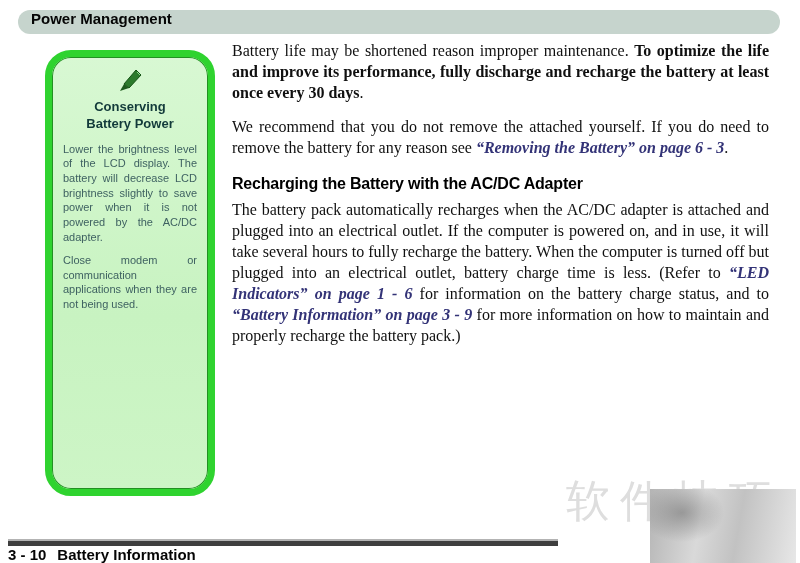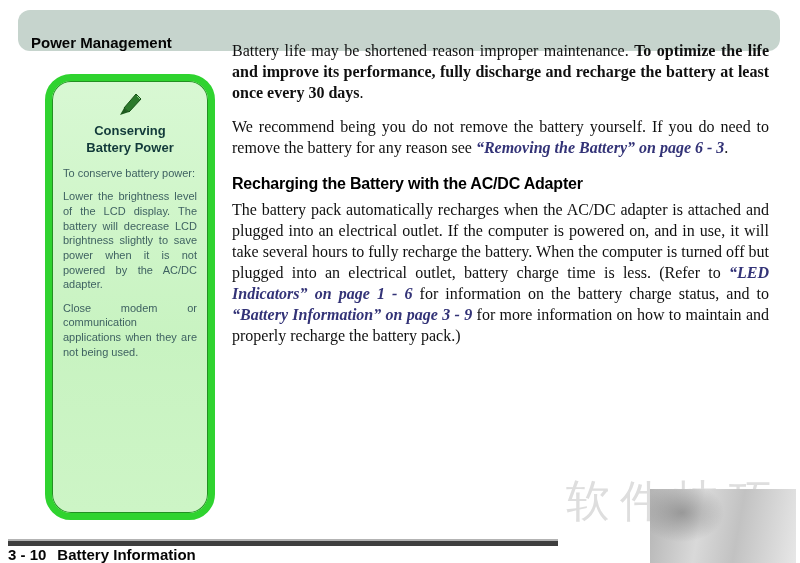--- a/index.html
+++ b/index.html
@@ -3,29 +3,29 @@
 <meta charset="utf-8">
 <style>
   html,body { margin:0; padding:0; background:#ffffff; }
   #page {
     position:relative; width:800px; height:563px; background:#ffffff;
     overflow:hidden; font-family:"Liberation Sans", sans-serif;
   }
 
   
   .header-bar {
-    position:absolute; left:18px; top:10px; width:762px; height:41px;
+    position:absolute; left:18px; top:10px; width:762px; height:24px;
     background:#c6d4cd; border-radius:12px;
-    display:flex; align-items:flex-end; padding-left:13px; box-sizing:border-box;
+    display:flex; align-items:flex-start; padding-left:13px; box-sizing:border-box;
   }
   .header-title { font-weight:bold; font-size:15px; color:#050505; }
 
   
   .note-box {
-    position:absolute; left:45px; top:74px; width:170px; height:446px;
+    position:absolute; left:45px; top:50px; width:170px; height:446px;
     box-sizing:border-box; border:7px solid #2fd32f; border-radius:26px;
     background:linear-gradient(180deg,#d8f8d3 0%, #c8f3c1 60%, #cdf5c6 100%);
     box-shadow:inset 0 0 0 1px #229022;
     padding:6px 11px;
   }
   .note-icon-wrap { text-align:center; height:30px; margin-top:2px; }
   .note-title {
     font-weight:bold; font-size:13px; line-height:1.3; color:#123a3a;
     text-align:center; width:108px; margin:4px auto 2px;
   }
@@ -84,29 +84,28 @@
 
   <div class="note-box">
     <div class="note-icon-wrap">
       <svg width="30" height="28" viewBox="0 0 30 28" aria-hidden="true">
         <polygon points="9,19 21,5 26,10 14,23" fill="#2c7a2c" stroke="#145214" stroke-width="1"></polygon>
         <polygon points="9,19 14,23 5,26" fill="#1d5a1d"></polygon>
         <line x1="22" y1="7" x2="25" y2="10" stroke="#8fdc8f" stroke-width="1"></line>
       </svg>
     </div>
     <div class="note-title">Conserving Battery Power</div>
-    <p class="note-p">To conserve battery power:</p>
     <p class="note-p">Lower the brightness level of the LCD display. The battery will decrease LCD brightness slightly to save power when it is not powered by the AC/DC adapter.</p>
     <p class="note-p">Close modem or communication applications when they are not being used.</p>
   </div>
 
   <div class="main">
     <p><span>Battery life may be shortened reason improper maintenance. </span><b>To optimize the life and improve its performance, fully discharge and recharge the battery at least once every 30 days</b><span>.</span></p>
 
-    <p><span>We recommend being you do not remove the battery yourself. If you do need to remove the battery for any reason see </span><span class="xref">“Removing the Battery” on page 6 - 3</span><span>.</span></p>
+    <p><span>We recommend that you do not remove the attached yourself. If you do need to remove the battery for any reason see </span><span class="xref">“Removing the Battery” on page 6 - 3</span><span>.</span></p>
 
     <div class="section-heading">Recharging the Battery with the AC/DC Adapter</div>
 
     <p><span>The battery pack automatically recharges when the AC/DC adapter is attached and plugged into an electrical outlet. If the computer is powered on, and in use, it will take several hours to fully recharge the battery. When the computer is turned off but plugged into an electrical outlet, battery charge time is less. (Refer to </span><span class="xref">“LED Indicators” on page 1 - 6</span><span> for information on the battery charge status, and to </span><span class="xref">“Battery Information” on page 3 - 9</span><span> for more information on how to maintain and properly recharge the battery pack.)</span></p>
   </div>
 
   <div class="watermark">软件技巧</div>
   <div class="gray-box"></div>
 
   <div class="footer-bar"></div>

